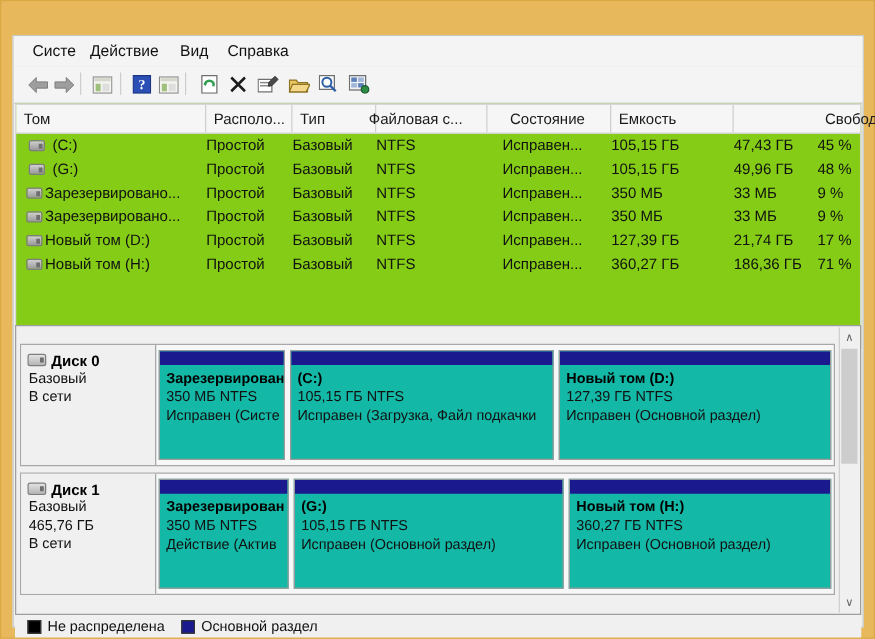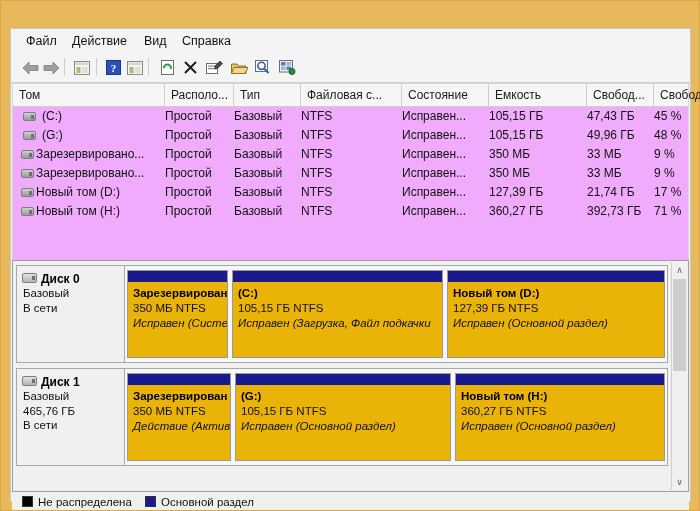--- a/index.html
+++ b/index.html
@@ -58,21 +58,21 @@
   #toolbar{
     position:absolute;left:0;top:24px;width:679px;height:29px;
     background:#f4f4f4;border-bottom:1px solid #cfcfcf;
   }
   .tb{position:absolute;top:4px;width:22px;height:21px;display:flex;align-items:center;justify-content:center;cursor:default;}
   .tbsep{position:absolute;top:5px;width:1px;height:18px;background:#cdcdcd;}
 
   
   #vol-panel{
     position:absolute;left:1px;top:54px;width:677px;height:196px;
-    background:#f0abfc;border:1px solid #d7d7d7;box-sizing:border-box;
+    background:#84cc16;border:1px solid #d7d7d7;box-sizing:border-box;
   }
   #vol-head{
     position:absolute;left:0;top:0;height:22px;width:675px;
     background:#f6f6f6;border-bottom:1px solid #cfcfcf;
   }
   .vh{
     position:absolute;top:0;height:22px;
     font-size:12px;color:#1a1a1a;
     padding-left:6px;line-height:22px;
     border-right:1px solid #cfcfcf;
@@ -85,49 +85,49 @@
     background:linear-gradient(to bottom,#cfcfcf,#9a9a9a);
     border:1px solid #7d7d7d;border-radius:2px;box-sizing:border-box;}
   .vol-ico:after{content:"";position:absolute;right:1px;top:2px;width:3px;height:4px;background:#6e6e6e;}
 
   
   #graph-panel{
     position:absolute;left:1px;top:231px;width:677px;height:232px;
     background:#f0f0f0;border:1px solid #9f9f9f;box-sizing:border-box;
   }
   #graph-inner{
-    position:absolute;left:0;top:0;width:659px;height:230px;overflow:hidden;
+    position:absolute;left:0;top:10px;width:659px;height:230px;overflow:hidden;
   }
   .disk-row{
     position:absolute;left:3px;width:652px;height:98px;
     background:#f7f7f7;border:1px solid #a8a8a8;box-sizing:border-box;
   }
   .disk-info{
     position:absolute;left:0;top:0;width:108px;height:96px;
     background:#f0f0f0;border-right:1px solid #a8a8a8;box-sizing:border-box;
     padding:6px 0 0 6px;
   }
   .disk-title{font-size:12px;font-weight:bold;color:#000;padding-left:18px;line-height:14px;}
   .disk-ico{position:absolute;left:5px;top:7px;width:15px;height:10px;
     background:linear-gradient(to bottom,#e2e2e2,#b5b5b5);
     border:1px solid #7d7d7d;border-radius:2px;box-sizing:border-box;}
   .disk-ico:after{content:"";position:absolute;right:1px;top:2px;width:3px;height:4px;background:#6e6e6e;}
   .disk-line{font-size:11.5px;color:#111;line-height:14.5px;}
 
   .parts{position:absolute;left:110px;top:4px;right:4px;height:88px;}
   .part{
     position:absolute;top:0;height:88px;
-    background:#eab308;border:1px solid #9a9a9a;box-sizing:border-box;
+    background:#14b8a6;border:1px solid #9a9a9a;box-sizing:border-box;
     overflow:hidden;
   }
   .part-bar{position:absolute;left:0;top:0;right:0;height:11px;background:#1a1a8e;}
   .part-body{position:absolute;left:0;top:13px;right:0;padding:2px 5px 0 5px;}
   .p-name{font-size:11.5px;font-weight:bold;color:#000;line-height:15px;white-space:nowrap;}
   .p-size{font-size:11.5px;color:#111;line-height:15px;white-space:nowrap;}
-  .p-state{font-size:11.5px;color:#111;line-height:15px;white-space:nowrap;font-style:italic;}
+  .p-state{font-size:11.5px;color:#111;line-height:15px;white-space:nowrap;}
 
   
   #gscroll{position:absolute;right:1px;top:1px;width:16px;height:228px;background:#f0f0f0;border-left:1px solid #cfcfcf;box-sizing:border-box;}
   .sb-btn{position:absolute;left:0;width:15px;height:16px;background:#f0f0f0;display:flex;align-items:center;justify-content:center;font-size:9px;color:#606060;}
   #sb-up{top:0;}
   #sb-down{bottom:0;}
   #sb-thumb{position:absolute;left:1px;top:17px;width:13px;height:92px;background:#cdcdcd;}
 
   
   #legend{
@@ -140,21 +140,21 @@
 </style>
 </head>
 <body>
 
 <div id="window">
 
 
   <div id="client">
 
     <div id="menubar">
-      <div class="menu-item" style="left:10px">Файл</div>
+      <div class="menu-item" style="left:10px">Систе</div>
       <div class="menu-item" style="left:56px">Действие</div>
       <div class="menu-item" style="left:128px">Вид</div>
       <div class="menu-item" style="left:166px">Справка</div>
     </div>
 
     <div id="toolbar">
       <div class="tb" style="left:8px">
         <svg width="17" height="14" viewBox="0 0 17 14">
           <path d="M7 1 L1 7 L7 13 L7 9.5 L16 9.5 L16 4.5 L7 4.5 Z" fill="#9e9e9e" stroke="#7d7d7d" stroke-width="0.8"></path>
         </svg>
@@ -233,24 +233,23 @@
           <circle cx="13" cy="11.5" r="3" fill="#2e8b45" stroke="#1d5b2c"></circle>
         </svg>
       </div>
     </div>
 
     <div id="vol-panel">
       <div id="vol-head">
         <div class="vh" style="left:0px;width:152px">Том</div>
         <div class="vh" style="left:152px;width:69px">Располо...</div>
         <div class="vh" style="left:221px;width:67px">Тип</div>
-        <div class="vh" style="left:288px;width:101px">Файловая с...</div>
+        <div class="vh" style="left:276px;width:101px">Файловая с...</div>
         <div class="vh" style="left:389px;width:87px">Состояние</div>
         <div class="vh" style="left:476px;width:98px">Емкость</div>
-        <div class="vh" style="left:574px;width:67px">Свобод...</div>
         <div class="vh" style="left:641px;width:90px;border-right:none">Свободно %</div>
       </div>
 
       <div class="vrow" style="top:23px">
         <i class="vol-ico" style="left:10px"></i>
         <div class="vc" style="left:29px;width:120px">(C:)</div>
         <div class="vc" style="left:152px;width:68px">Простой</div>
         <div class="vc" style="left:221px;width:66px">Базовый</div>
         <div class="vc" style="left:288px;width:100px">NTFS</div>
         <div class="vc" style="left:389px;width:86px">Исправен...</div>
@@ -308,21 +307,21 @@
       </div>
 
       <div class="vrow" style="top:118px">
         <i class="vol-ico" style="left:8px"></i>
         <div class="vc" style="left:23px;width:128px">Новый том (H:)</div>
         <div class="vc" style="left:152px;width:68px">Простой</div>
         <div class="vc" style="left:221px;width:66px">Базовый</div>
         <div class="vc" style="left:288px;width:100px">NTFS</div>
         <div class="vc" style="left:389px;width:86px">Исправен...</div>
         <div class="vc" style="left:476px;width:97px">360,27 ГБ</div>
-        <div class="vc" style="left:574px;width:66px">392,73 ГБ</div>
+        <div class="vc" style="left:574px;width:66px">186,36 ГБ</div>
         <div class="vc" style="left:641px;width:88px">71 %</div>
       </div>
     </div>
 
     <div id="graph-panel">
       <div id="graph-inner">
 
         <div class="disk-row" style="top:4px">
           <div class="disk-info">
             <i class="disk-ico"></i>

